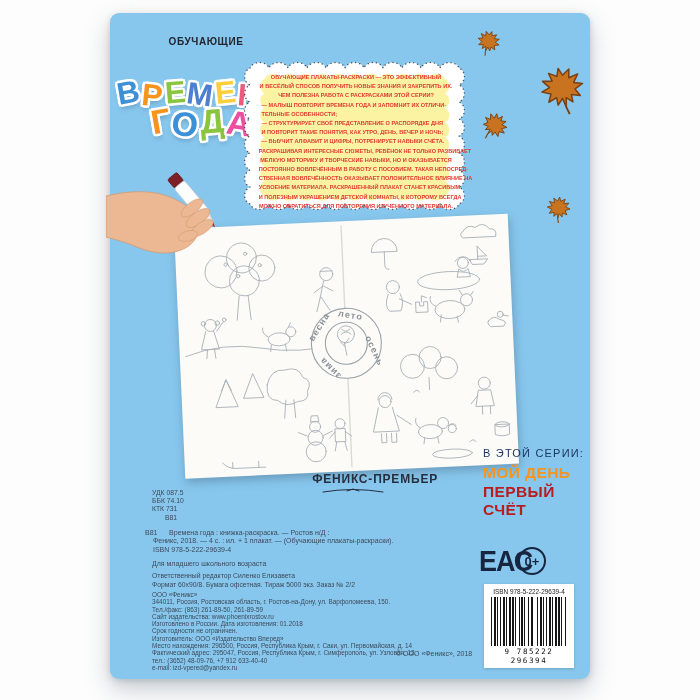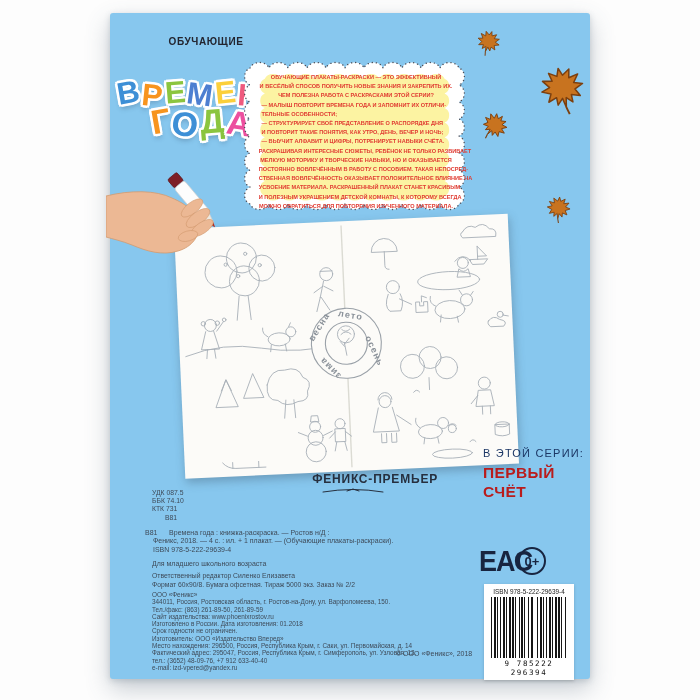--- a/index.html
+++ b/index.html
@@ -1,21 +1,21 @@
 <!DOCTYPE html>
 <html><head>
 <meta charset="utf-8">
 <style>
   * { margin:0; padding:0; box-sizing:border-box; }
   body { width:700px; height:700px; font-family:"Liberation Sans",sans-serif; background:#fdfdfd; }
   .stage { position:relative; width:700px; height:700px; background:#fdfdfd; overflow:hidden; }
 
   
   .cover { position:absolute; left:110px; top:13px; width:480px; height:666px;
-           background:#87c7ee; border-radius:3px;
+           background:#87c7ee; border-radius:9px;
            box-shadow:0 10px 24px rgba(70,90,110,.30), 0 2px 6px rgba(70,90,110,.22); }
 
   
   .series-label { position:absolute; left:18px; top:22px; width:156px; text-align:center;
                   font-weight:bold; font-size:10px; letter-spacing:.6px; color:#23252f; line-height:13px; }
 
   
   .title { position:absolute; left:6px; top:62px; width:170px; text-align:center; }
   .title-row { display:flex; justify-content:center; }
   .title-row span { display:inline-block; font-weight:bold; font-size:31px; line-height:35px; margin:0 1px;
@@ -78,21 +78,21 @@
   .printinfo { position:absolute; left:42px; top:558px; font-size:6.8px; line-height:9px; }
   .pub   { position:absolute; left:42px;  top:578px; font-size:6.4px; line-height:7.3px; }
   .copyright { position:absolute; left:286px; top:637px; font-size:7px; color:#3e4a58; }
 
   
   .eac { position:absolute; left:369px; top:532px; font-size:27px; font-weight:bold; color:#182540;
          letter-spacing:-1px; transform:scaleY(1.08); transform-origin:0 0; }
   .age-mark { position:absolute; left:408px; top:534px; width:28px; height:28px;
               border:2.5px solid #182540; border-radius:50%; color:#182540;
               font-weight:bold; font-size:13px; display:flex; align-items:center; justify-content:center; }
-  .barcode { position:absolute; left:374px; top:571px; width:90px; height:96px; background:#fff;
+  .barcode { position:absolute; left:374px; top:571px; width:90px; height:84px; background:#fff;
              box-shadow:0 1px 3px rgba(0,0,0,.18); padding:4px 5px 3px; display:flex; flex-direction:column; }
   .barcode-label { font-size:6.4px; text-align:center; color:#1d1d1d; }
   .bars { flex:1; margin:2px 2px 1px;
           background:repeating-linear-gradient(90deg,#161616 0 1.2px,#fff 1.2px 2.8px,
                      #161616 2.8px 4.8px,#fff 4.8px 5.8px,#161616 5.8px 6.6px,#fff 6.6px 9.2px); }
   .barcode-digits { font-size:7.5px; color:#111; text-align:center; letter-spacing:1.6px;
                     font-family:"DejaVu Sans Mono",monospace; }
 </style>
 </head>
 <body>
@@ -276,20 +276,21 @@
 
     <div class="phoenix">
       <span>ФЕНИКС-ПРЕМЬЕР</span>
       <svg width="64" height="8" viewBox="0 0 64 8">
         <path d="M2,5 Q32,0 62,5 M26,4 l6,-2 l6,2" stroke="#262f3e" stroke-width="1" fill="none" stroke-linecap="round"></path>
       </svg>
     </div>
 
     <div class="series-box">
       <div class="series-heading">В ЭТОЙ СЕРИИ:</div>
+      <div class="series-item" style="color: rgb(247, 148, 30);">МОЙ ДЕНЬ</div>
       <div class="series-item" style="color: #b91c1c;">ПЕРВЫЙ СЧЁТ</div>
     </div>
 
     <div class="udk fine">
       <div>УДК 087.5</div>
       <div>ББК 74.10</div>
       <div>КТК 731</div>
       <div>В81</div>
     </div>
 

